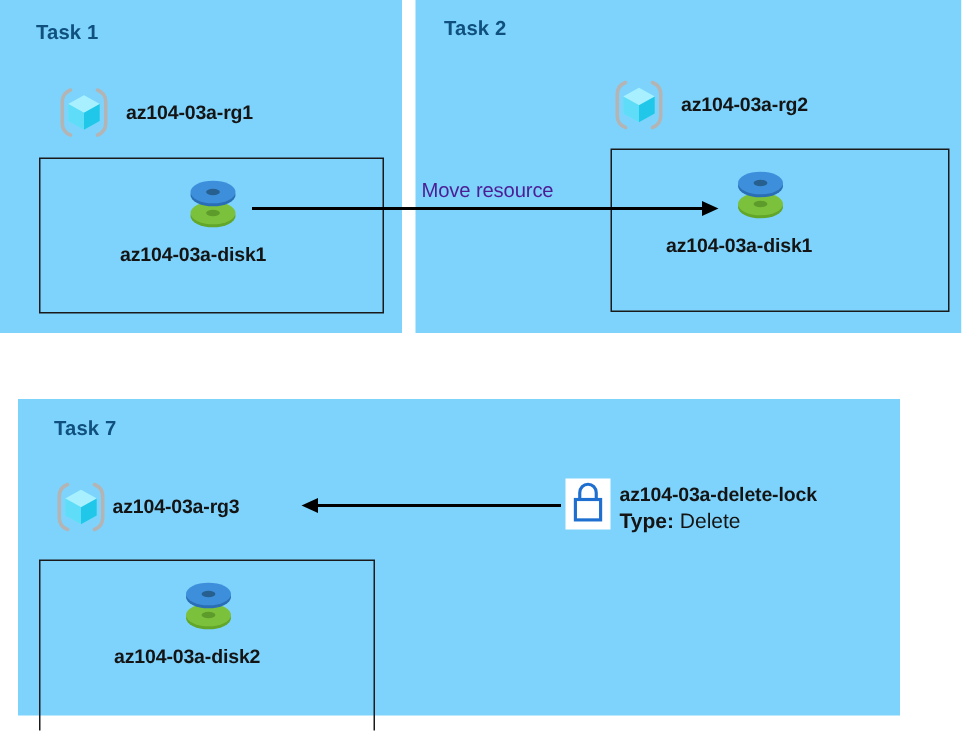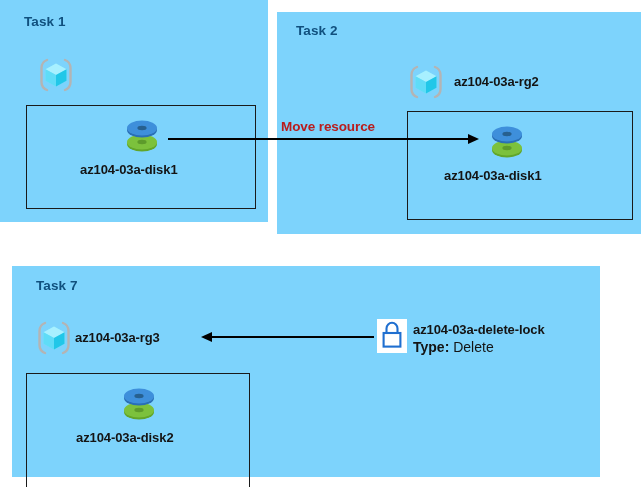--- a/index.html
+++ b/index.html
@@ -18,21 +18,21 @@
     position: absolute;
     left: 0; top: 0;
     width: 641px;
     height: 487px;
   }
   .panel {
     position: absolute;
     background: #7dd3fc;
   }
   #panel-task1 { left: 0px;   top: 0px;   width: 268px; height: 222px; }
-  #panel-task2 { left: 277px; top: 12px;   width: 364px; height: 222px; }
+  #panel-task2 { left: 277px; top: 0px;   width: 364px; height: 222px; }
   #panel-task3 { left: 12px;  top: 266px; width: 588px; height: 211px; }
 
   .panel-title {
     position: absolute;
     font-size: 13.5px;
     font-weight: bold;
     color: #10507E;
     letter-spacing: 0.1px;
     white-space: nowrap;
   }
@@ -107,22 +107,22 @@
     border-left: 11px solid #000000;
   }
   .arrow-head.left {
     border-top: 5px solid transparent;
     border-bottom: 5px solid transparent;
     border-right: 11px solid #000000;
   }
   .edge-label {
     position: absolute;
     font-size: 13.5px;
-    font-weight: bold;
-    color: #b91c1c;
+    font-weight: normal;
+    color: #4c1d95;
     white-space: nowrap;
     letter-spacing: -0.1px;
   }
 </style>
 </head>
 <body>
 
 <div class="stage">
 
   <div class="panel" id="panel-task1">
@@ -131,20 +131,21 @@
     <div class="rg-icon" style="left:37px; top:56px;">
       <svg viewBox="0 0 38 38" xmlns="http://www.w3.org/2000/svg">
         <path d="M10 4 C6 5.5 4.5 8 4.5 12 L4.5 26 C4.5 30 6 32.5 10 34" fill="none" stroke="#b4b4b4" stroke-width="2.4" stroke-linecap="round"></path>
         <path d="M28 4 C32 5.5 33.5 8 33.5 12 L33.5 26 C33.5 30 32 32.5 28 34" fill="none" stroke="#b4b4b4" stroke-width="2.4" stroke-linecap="round"></path>
         <polygon points="19,7.5 29.5,13.3 29.5,24.7 19,30.5 8.5,24.7 8.5,13.3" fill="#7ae6fb"></polygon>
         <polygon points="19,7.5 29.5,13.3 19,19.1 8.5,13.3" fill="#a8f0ff"></polygon>
         <polygon points="19,19.1 29.5,13.3 29.5,24.7 19,30.5" fill="#21c7e8"></polygon>
         <polygon points="19,19.1 8.5,13.3 8.5,24.7 19,30.5" fill="#5fdcf7"></polygon>
       </svg>
     </div>
+    <div class="node-label" style="left:84px; top:67px;">az104-03a-rg1</div>
 
     <div class="inner-box" id="box-task1"></div>
 
     <div class="disk-icon" style="left:122px; top:113px;">
       <svg viewBox="0 0 40 44" xmlns="http://www.w3.org/2000/svg">
         <ellipse cx="20" cy="31" rx="15" ry="7.5" fill="#62a62a"></ellipse>
         <ellipse cx="20" cy="29" rx="15" ry="7.5" fill="#7cc13c"></ellipse>
         <ellipse cx="20" cy="29" rx="4.6" ry="2.2" fill="#5d9b2b"></ellipse>
         <ellipse cx="20" cy="17" rx="15" ry="7.5" fill="#2a6fb5"></ellipse>
         <ellipse cx="20" cy="15" rx="15" ry="7.5" fill="#3e8fdb"></ellipse>

